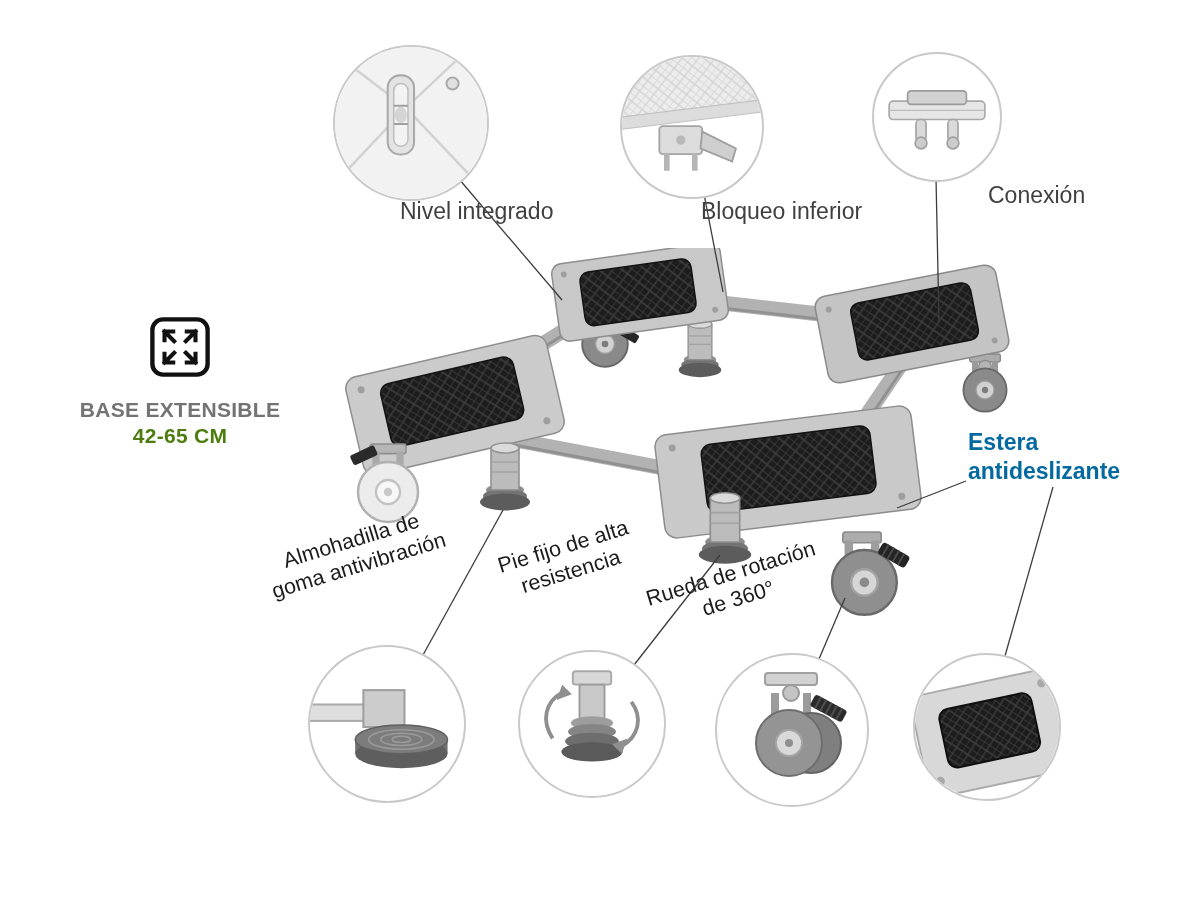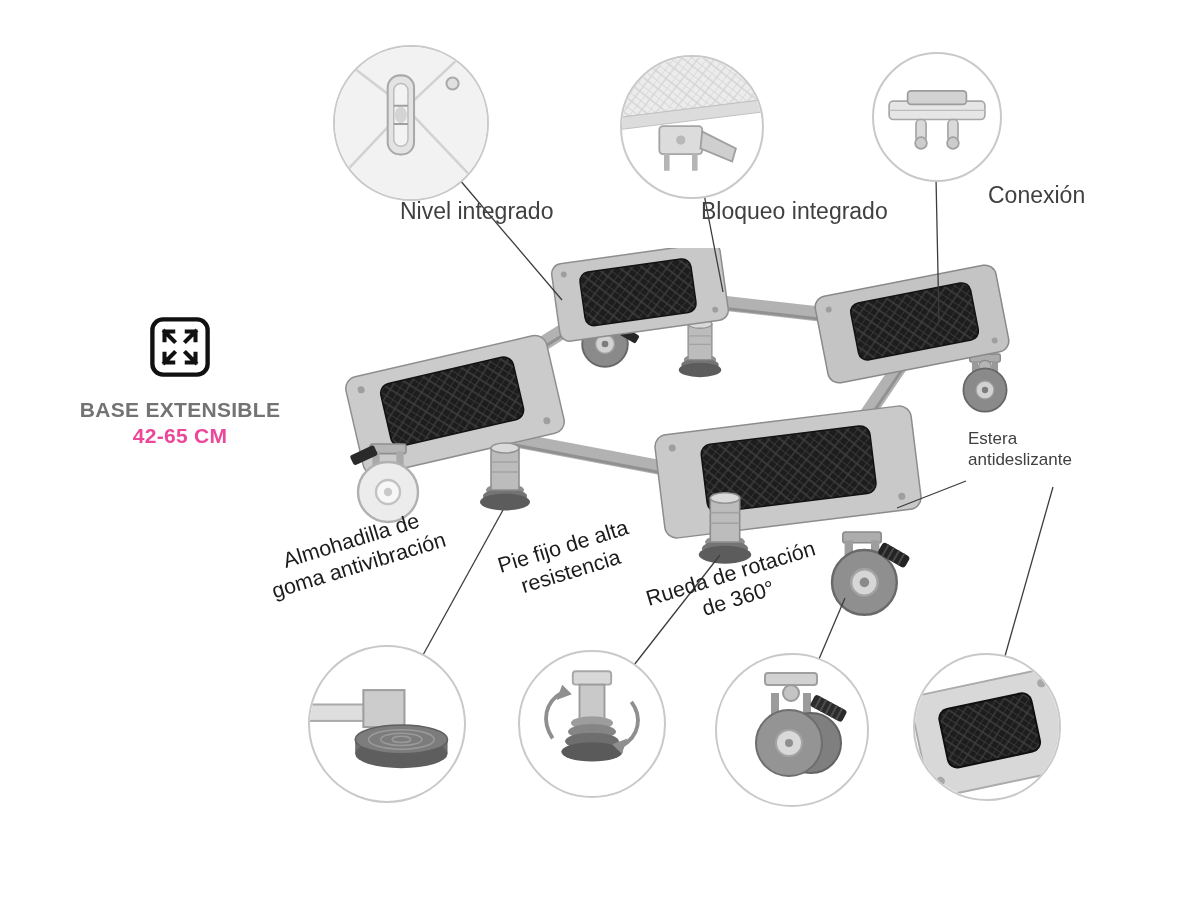--- a/index.html
+++ b/index.html
@@ -13,25 +13,25 @@
   .circle {
     position:absolute; border-radius:50%; border:2px solid #c9c9c9;
     background:#ffffff; overflow:hidden; z-index:3;
   }
   .circle svg { width:100%; height:100%; display:block; }
   .label { position:absolute; z-index:4; font-size:23px; color:#404040; white-space:nowrap; }
   .label-rot {
     position:absolute; z-index:4; font-size:21.5px; color:#1b1b1b;
     text-align:center; line-height:1.22; transform:rotate(-17deg);
   }
-  .label-right { position:absolute; z-index:4; font-size:17px; color:#404040; line-height:1.25; }
+  .label-right { position:absolute; z-index:4; font-size:23px; color:#0369a1; line-height:1.25;font-weight:bold; }
   .feature { position:absolute; left:40px; top:316px; width:280px; text-align:center; z-index:4; }
   .feature .icon-wrap { display:inline-block; width:62px; height:62px; }
   .feature .ftitle { font-weight:bold; font-size:21px; letter-spacing:0.3px; margin-top:16px; color:#737373; }
-  .feature .fsub   { font-weight:bold; font-size:21px; letter-spacing:0.3px; margin-top:2px; color:#ec4899; }
+  .feature .fsub   { font-weight:bold; font-size:21px; letter-spacing:0.3px; margin-top:2px; color:#4d7c0f; }
 </style>
 </head>
 <body>
 
 <div class="stage">
 
   <svg width="0" height="0" style="position:absolute" aria-hidden="true">
     <defs>
       <pattern id="padDiamond" width="14" height="14" patternUnits="userSpaceOnUse" patternTransform="rotate(45)">
         <rect width="14" height="14" fill="#1d1d1d"></rect>
@@ -186,21 +186,21 @@
       <line x1="18" y1="67" x2="132" y2="67" stroke="#bdbdbd" stroke-width="1.5"></line>
       <rect x="40" y="44" width="70" height="16" rx="4" fill="#d2d2d2" stroke="#9c9c9c" stroke-width="2"></rect>
       <rect x="50" y="78" width="12" height="26" rx="5" fill="#dadada" stroke="#a5a5a5" stroke-width="2"></rect>
       <rect x="88" y="78" width="12" height="26" rx="5" fill="#dadada" stroke="#a5a5a5" stroke-width="2"></rect>
       <circle cx="56" cy="106" r="7" fill="#cccccc" stroke="#a0a0a0" stroke-width="2"></circle>
       <circle cx="94" cy="106" r="7" fill="#cccccc" stroke="#a0a0a0" stroke-width="2"></circle>
     </svg>
   </div>
 
   <div class="label" style="left:400px; top:198px;">Nivel integrado</div>
-  <div class="label" style="left:701px; top:198px;">Bloqueo integrado</div>
+  <div class="label" style="left:701px; top:198px;">Bloqueo inferior</div>
   <div class="label" style="left:988px; top:182px;">Conexión</div>
 
   <div class="feature">
     <span class="icon-wrap">
       <svg viewBox="0 0 64 64" width="62" height="62">
         <rect x="3.5" y="3.5" width="57" height="57" rx="11" fill="none" stroke="#111111" stroke-width="4.5"></rect>
         <g stroke="#111111" stroke-width="4.2" fill="none" stroke-linecap="square">
           <path d="M26 26 L16 16 M16 25 V16 H25"></path>
           <path d="M38 26 L48 16 M39 16 H48 V25"></path>
           <path d="M26 38 L16 48 M16 39 V48 H25"></path>

